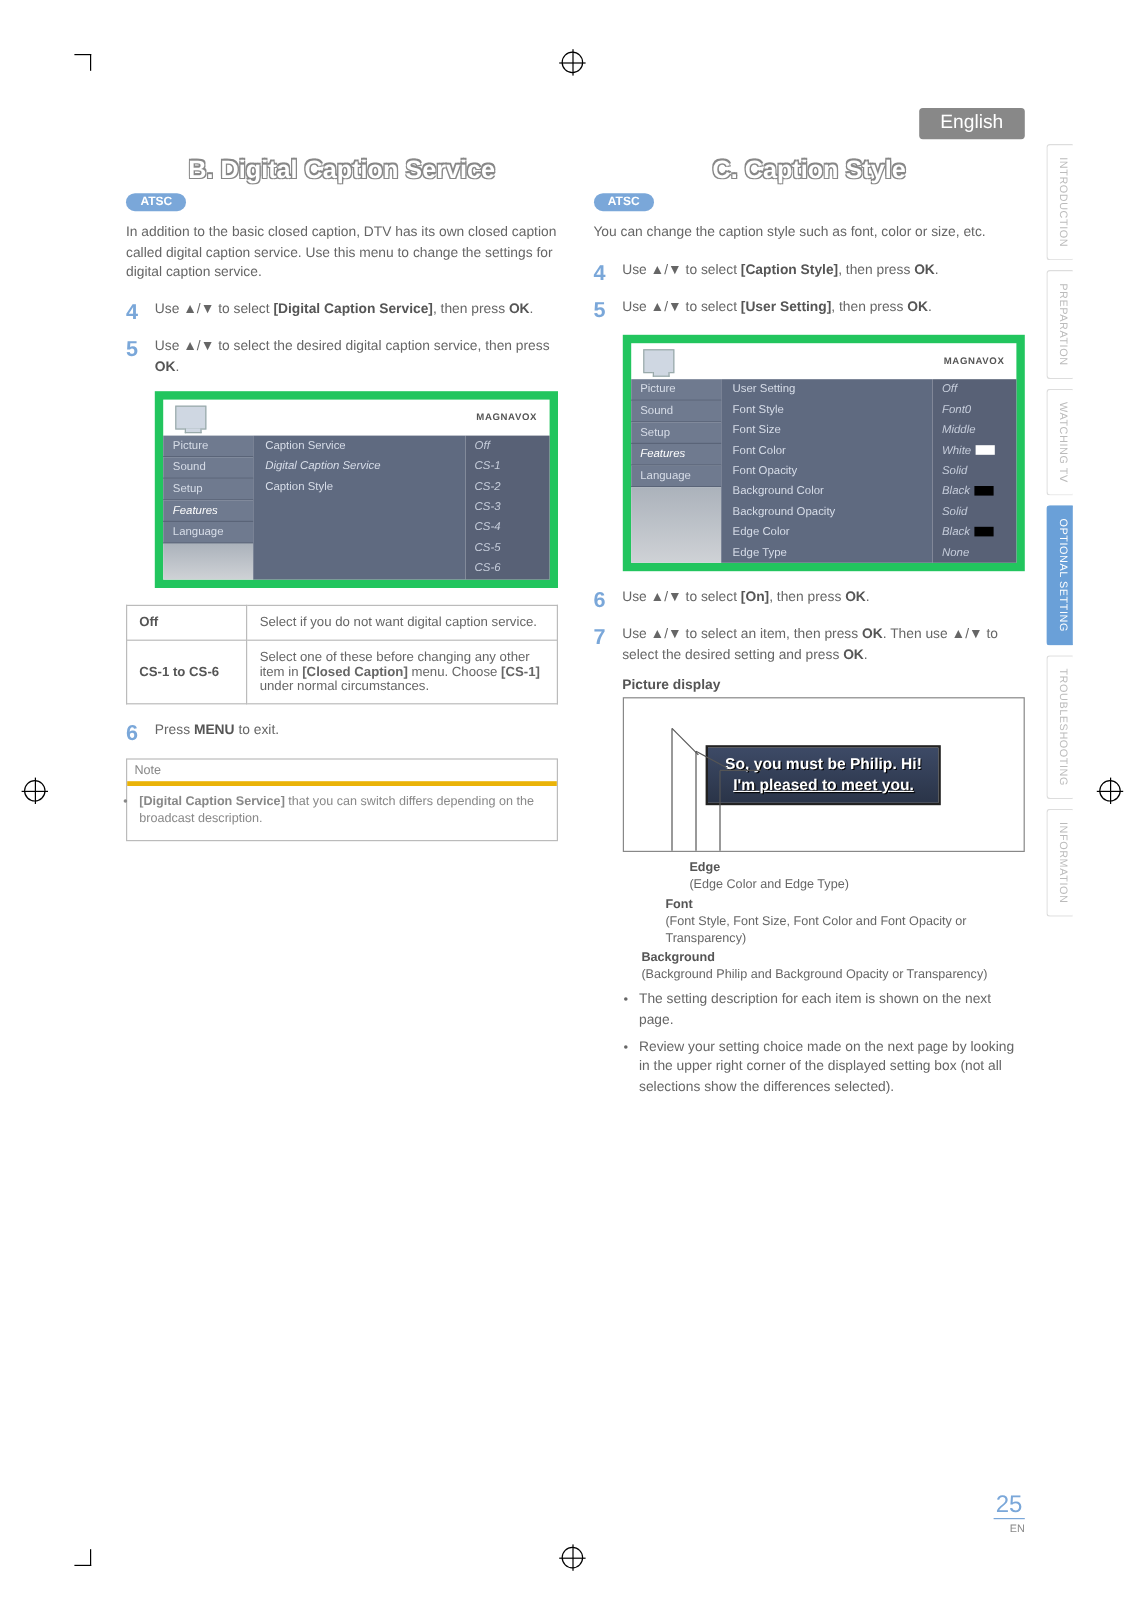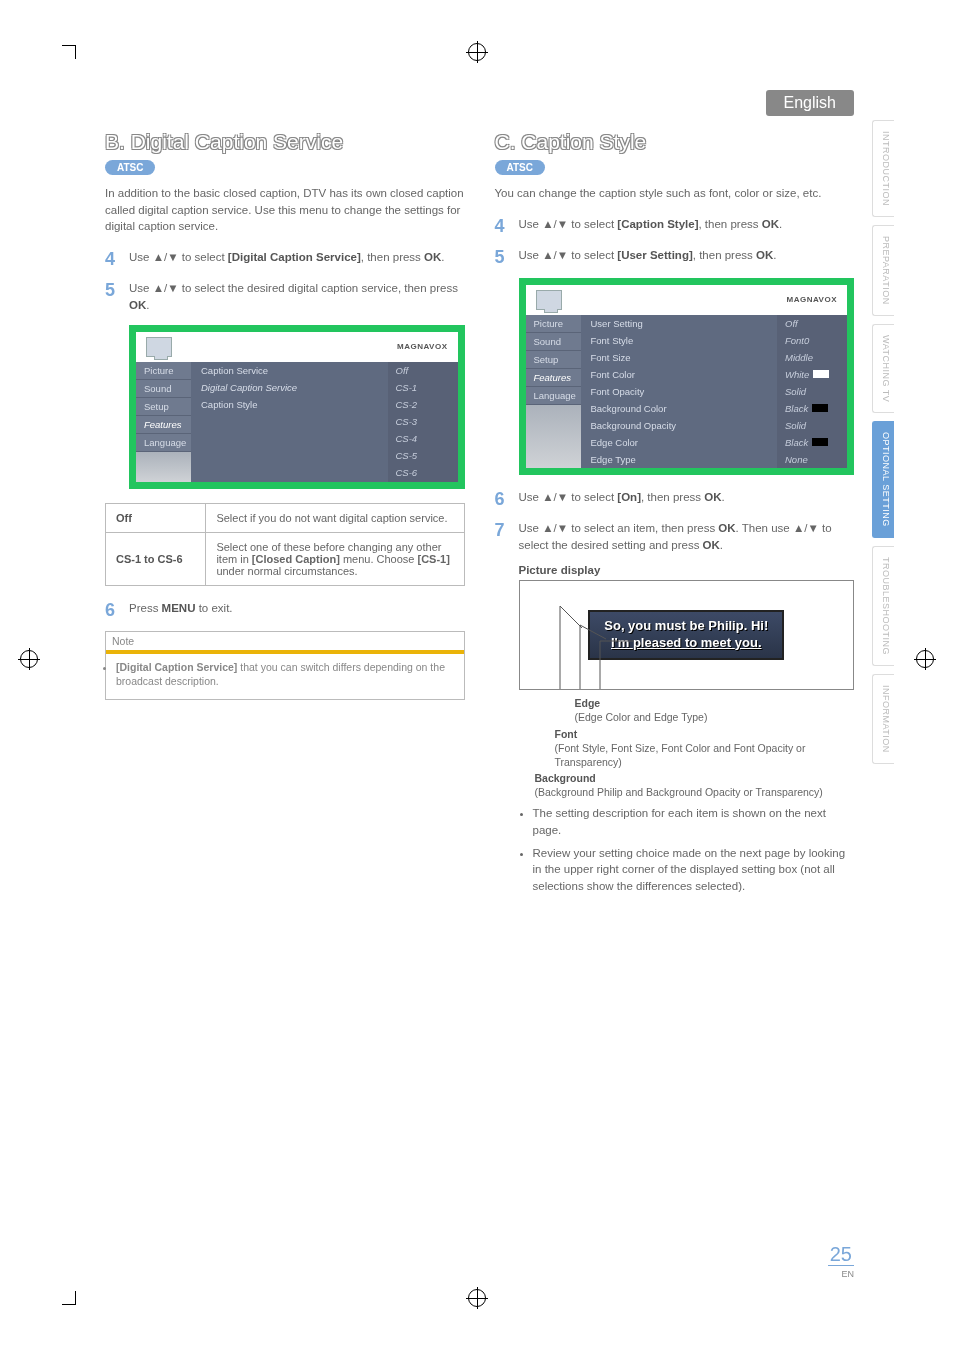--- a/index.html
+++ b/index.html
@@ -75,24 +75,25 @@
   }
   .columns {
     display: flex;
     gap: 30px;
     margin-top: 40px;
     margin-right: 40px;
   }
   .col { flex: 1; }
   .section-title {
     font-size: 21px;
-    font-weight: normal;
+    font-weight: bold;
     color: #fff;
     text-shadow: 1px 1px 0 #888, -1px -1px 0 #888, 1px -1px 0 #888, -1px 1px 0 #888;
     margin-bottom: 6px;
+    text-align: center;
   }
   .pill {
     display: inline-block;
     background: #7aa7d9;
     color: #fff;
     font-size: 10px;
     font-weight: bold;
     padding: 2px 12px;
     border-radius: 9px;
     margin-bottom: 10px;
@@ -120,21 +121,21 @@
     border: 1px solid #9aa;
     position: relative;
   }
   .tv-icon::after {
     content: ""; position: absolute; bottom: -4px; left: 7px;
     width: 12px; height: 3px; background: #cfd7e2; border: 1px solid #9aa; border-top: none;
   }
   .brand { font-size: 8px; font-weight: bold; color: #555; letter-spacing: 0.5px; }
   .osd-body { display: flex; }
   .osd-left {
-    width: 55px;
+    width: 75px;
     display: flex; flex-direction: column;
   }
   .osd-left-item {
     padding: 3px 8px;
     background: #6f7a8f;
     color: #d7dde8;
     border-bottom: 1px solid #5a6478;
     font-size: 9.5px;
   }
   .osd-left-item.sel { color: #fff; font-style: italic; }
@@ -180,21 +181,21 @@
   }
   .note-head { padding: 3px 6px; border-bottom: 4px solid #eab308; color: #888; }
   .note-body { padding: 6px 10px 10px; }
   .note-body li { list-style: disc; line-height: 1.4; }
 
   .pic-display-label { font-weight: bold; font-size: 11.5px; margin: 4px 0 4px 24px; color: #555; }
   .pic-display {
     margin-left: 24px;
     position: relative;
     border: 1px solid #888;
-    height: 110px;
+    height: 129px;
     display: flex; align-items: center; justify-content: center;
     margin-bottom: 6px;
   }
   .pic-inner {
     border: 2px solid #222;
     background: linear-gradient(#3d4a66, #2a3448);
     padding: 6px 14px;
     text-align: center;
     color: #fff;
     font-weight: bold;

